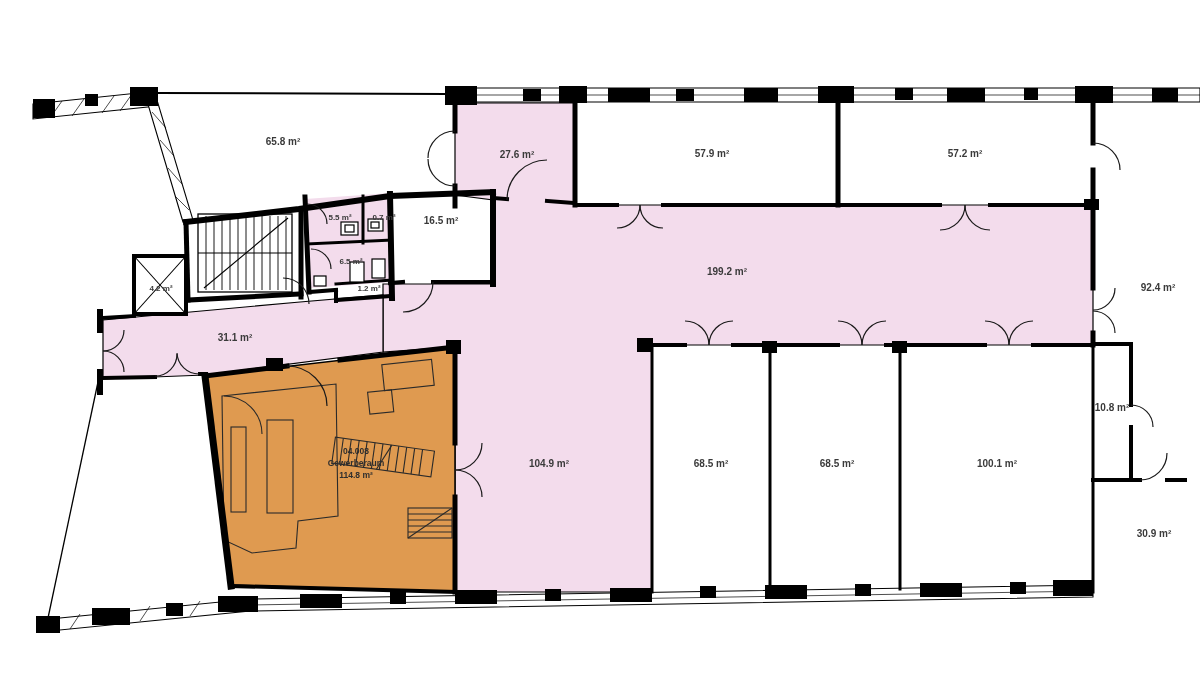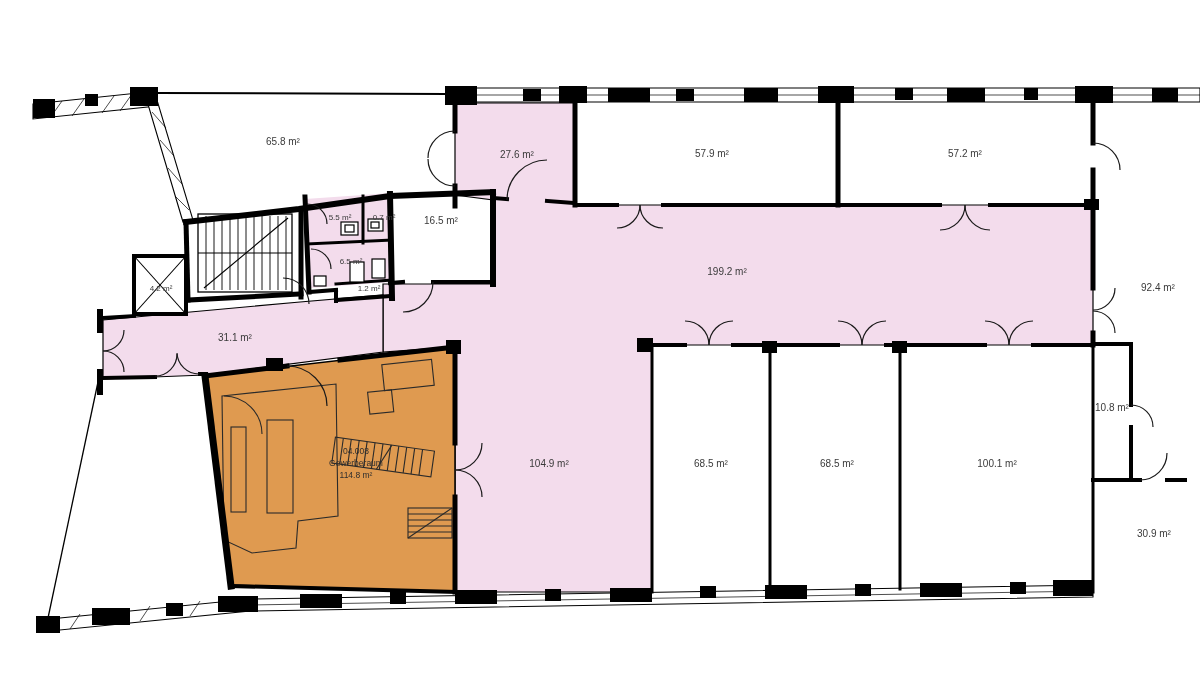--- a/index.html
+++ b/index.html
@@ -1,17 +1,17 @@
 <!DOCTYPE html>
 <html><head>
 <meta charset="utf-8">
 <style>
   html,body{margin:0;padding:0;background:#ffffff;}
   .stage{width:1200px;height:675px;position:relative;background:#fff;overflow:hidden;
-         font-family:"Liberation Sans", sans-serif;}
+         font-family:"Liberation Sans", sans-serif;font-weight:bold;}
   svg{display:block;}
   text{font-family:"Liberation Sans", sans-serif;}
   .room-label{font-size:10px;}
   .room-label-sm{font-size:8px;}
   .unit-label{font-size:8.5px;}
 </style>
 </head>
 <body>
 
 <div class="stage">

